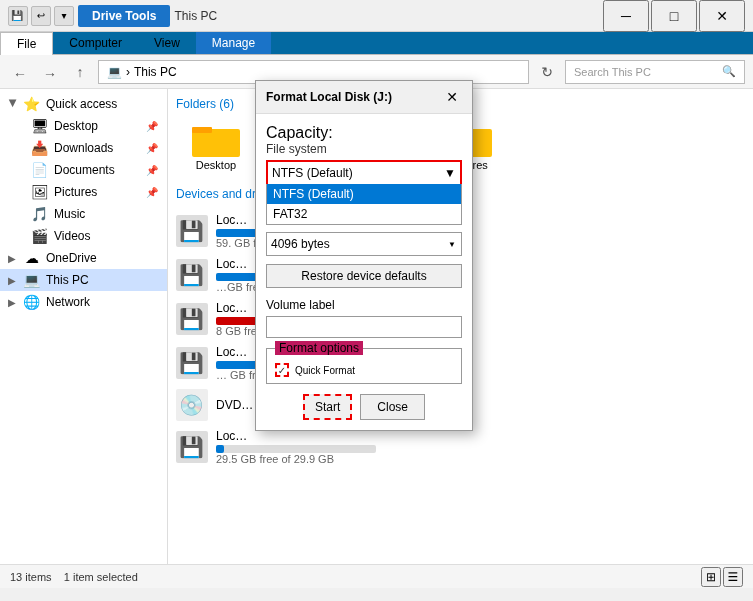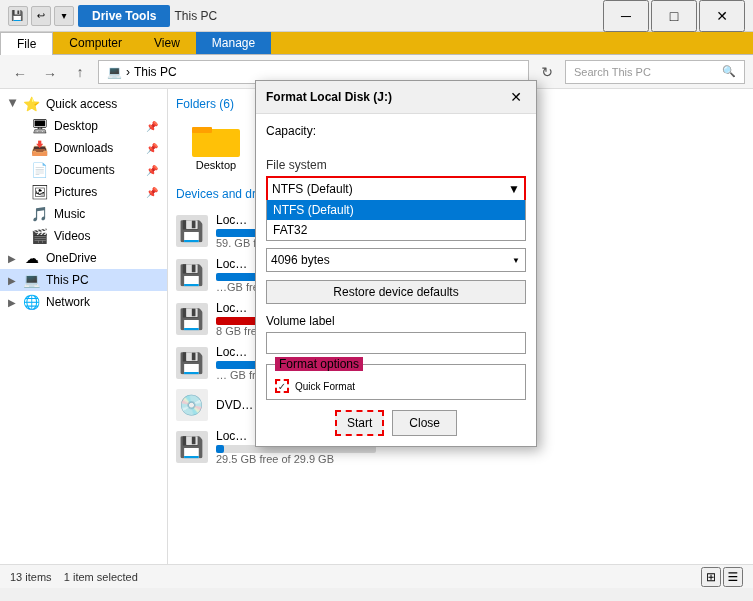--- a/index.html
+++ b/index.html
@@ -7,21 +7,21 @@
 
     
     .title-bar { background: #f0f0f0; height: 32px; display: flex; align-items: center; justify-content: space-between; padding: 0 8px; border-bottom: 1px solid #d0d0d0; }
     .title-bar-left { display: flex; align-items: center; gap: 4px; }
     .title-bar-icons { display: flex; gap: 3px; }
     .tb-icon { width: 20px; height: 20px; background: #e0e0e0; border: 1px solid #bbb; border-radius: 2px; display: flex; align-items: center; justify-content: center; font-size: 10px; }
     .ribbon-tab { background: #1a73c8; color: white; padding: 4px 14px; font-size: 12px; font-weight: 600; border-radius: 2px; }
     .title-bar-title { font-size: 12px; color: #333; }
     .title-bar-controls { display: flex; gap: 2px; }
     .ctrl-btn { width: 46px; height: 32px; display: flex; align-items: center; justify-content: center; font-size: 14px; cursor: pointer; }
-    .ribbon-tabs { display: flex; background: #eab308; border-bottom: 1px solid #bbb; }
+    .ribbon-tabs { display: flex; background: #0369a1; border-bottom: 1px solid #bbb; }
     .ribbon-tab-btn { padding: 4px 16px; font-size: 12px; cursor: pointer; border: none; background: transparent; }
     .ribbon-tab-btn.active { background: white; border: 1px solid #bbb; border-bottom: none; margin-bottom: -1px; }
     .ribbon-tab-btn.drive-tools { background: #1a73c8; color: white; border: none; }
 
     
     .nav-bar { height: 34px; background: #f5f5f5; border-bottom: 1px solid #ddd; display: flex; align-items: center; padding: 0 8px; gap: 6px; }
     .nav-btn { width: 24px; height: 24px; display: flex; align-items: center; justify-content: center; font-size: 14px; cursor: pointer; border: none; background: transparent; color: #555; }
     .breadcrumb-bar { flex: 1; height: 24px; background: white; border: 1px solid #bbb; display: flex; align-items: center; padding: 0 8px; font-size: 12px; gap: 4px; }
     .search-bar { width: 180px; height: 24px; background: white; border: 1px solid #bbb; display: flex; align-items: center; padding: 0 8px; font-size: 11px; color: #999; }
 
@@ -55,26 +55,26 @@
     .progress-fill { height: 100%; background: #0078d4; border-radius: 2px; }
     .progress-fill.red { background: #c00; }
 
     
     .status-bar { height: 24px; background: #f5f5f5; border-top: 1px solid #ddd; display: flex; align-items: center; padding: 0 10px; justify-content: space-between; font-size: 11px; color: #333; }
     .view-icons { display: flex; gap: 2px; }
     .view-icon-btn { width: 20px; height: 20px; display: flex; align-items: center; justify-content: center; font-size: 12px; cursor: pointer; }
 
     
     .dialog-overlay { position: fixed; top: 0; left: 0; right: 0; bottom: 0; z-index: 100; }
-    .dialog { position: absolute; top: 80px; left: 255px; width: 282px; background: white; border: 1px solid #999; box-shadow: 4px 4px 12px rgba(0,0,0,0.3); z-index: 101; }
+    .dialog { position: absolute; top: 80px; left: 255px; width: 218px; background: white; border: 1px solid #999; box-shadow: 4px 4px 12px rgba(0,0,0,0.3); z-index: 101; }
     .dialog-title-bar { background: #f0f0f0; padding: 6px 10px; display: flex; align-items: center; justify-content: space-between; border-bottom: 1px solid #ddd; }
     .dialog-title { font-size: 12px; font-weight: 600; }
     .dialog-close { font-size: 14px; cursor: pointer; background: none; border: none; width: 20px; height: 20px; display: flex; align-items: center; justify-content: center; }
     .dialog-body { padding: 10px; }
-    .dialog-label { font-size: 12px; margin-bottom: 20px; display: block; }
+    .dialog-label { font-size: 16px; margin-bottom: 0; display: block; }
     .select-wrapper { position: relative; margin-bottom: 8px; }
     .select-wrapper::after { content: '▼'; position: absolute; right: 6px; top: 50%; transform: translateY(-50%); font-size: 8px; pointer-events: none; }
     .select-wrapper select { width: 100%; height: 24px; border: 1px solid #999; font-size: 12px; padding: 2px 4px; padding-right: 20px; appearance: none; -webkit-appearance: none; background: white; }
     
     
     .dropdown-open { position: relative; margin-bottom: 8px; }
     .dropdown-trigger { width: 100%; height: 24px; border: 2px solid #e00; border-bottom: none; font-size: 12px; padding: 2px 4px; display: flex; align-items: center; justify-content: space-between; background: white; cursor: pointer; }
     .dropdown-list { position: absolute; top: 24px; left: 0; right: 0; border: 1px solid #999; border-top: none; background: white; z-index: 200; }
     .dropdown-option { padding: 3px 6px; font-size: 12px; cursor: pointer; }
     .dropdown-option.selected { background: #0078d4; color: white; }

